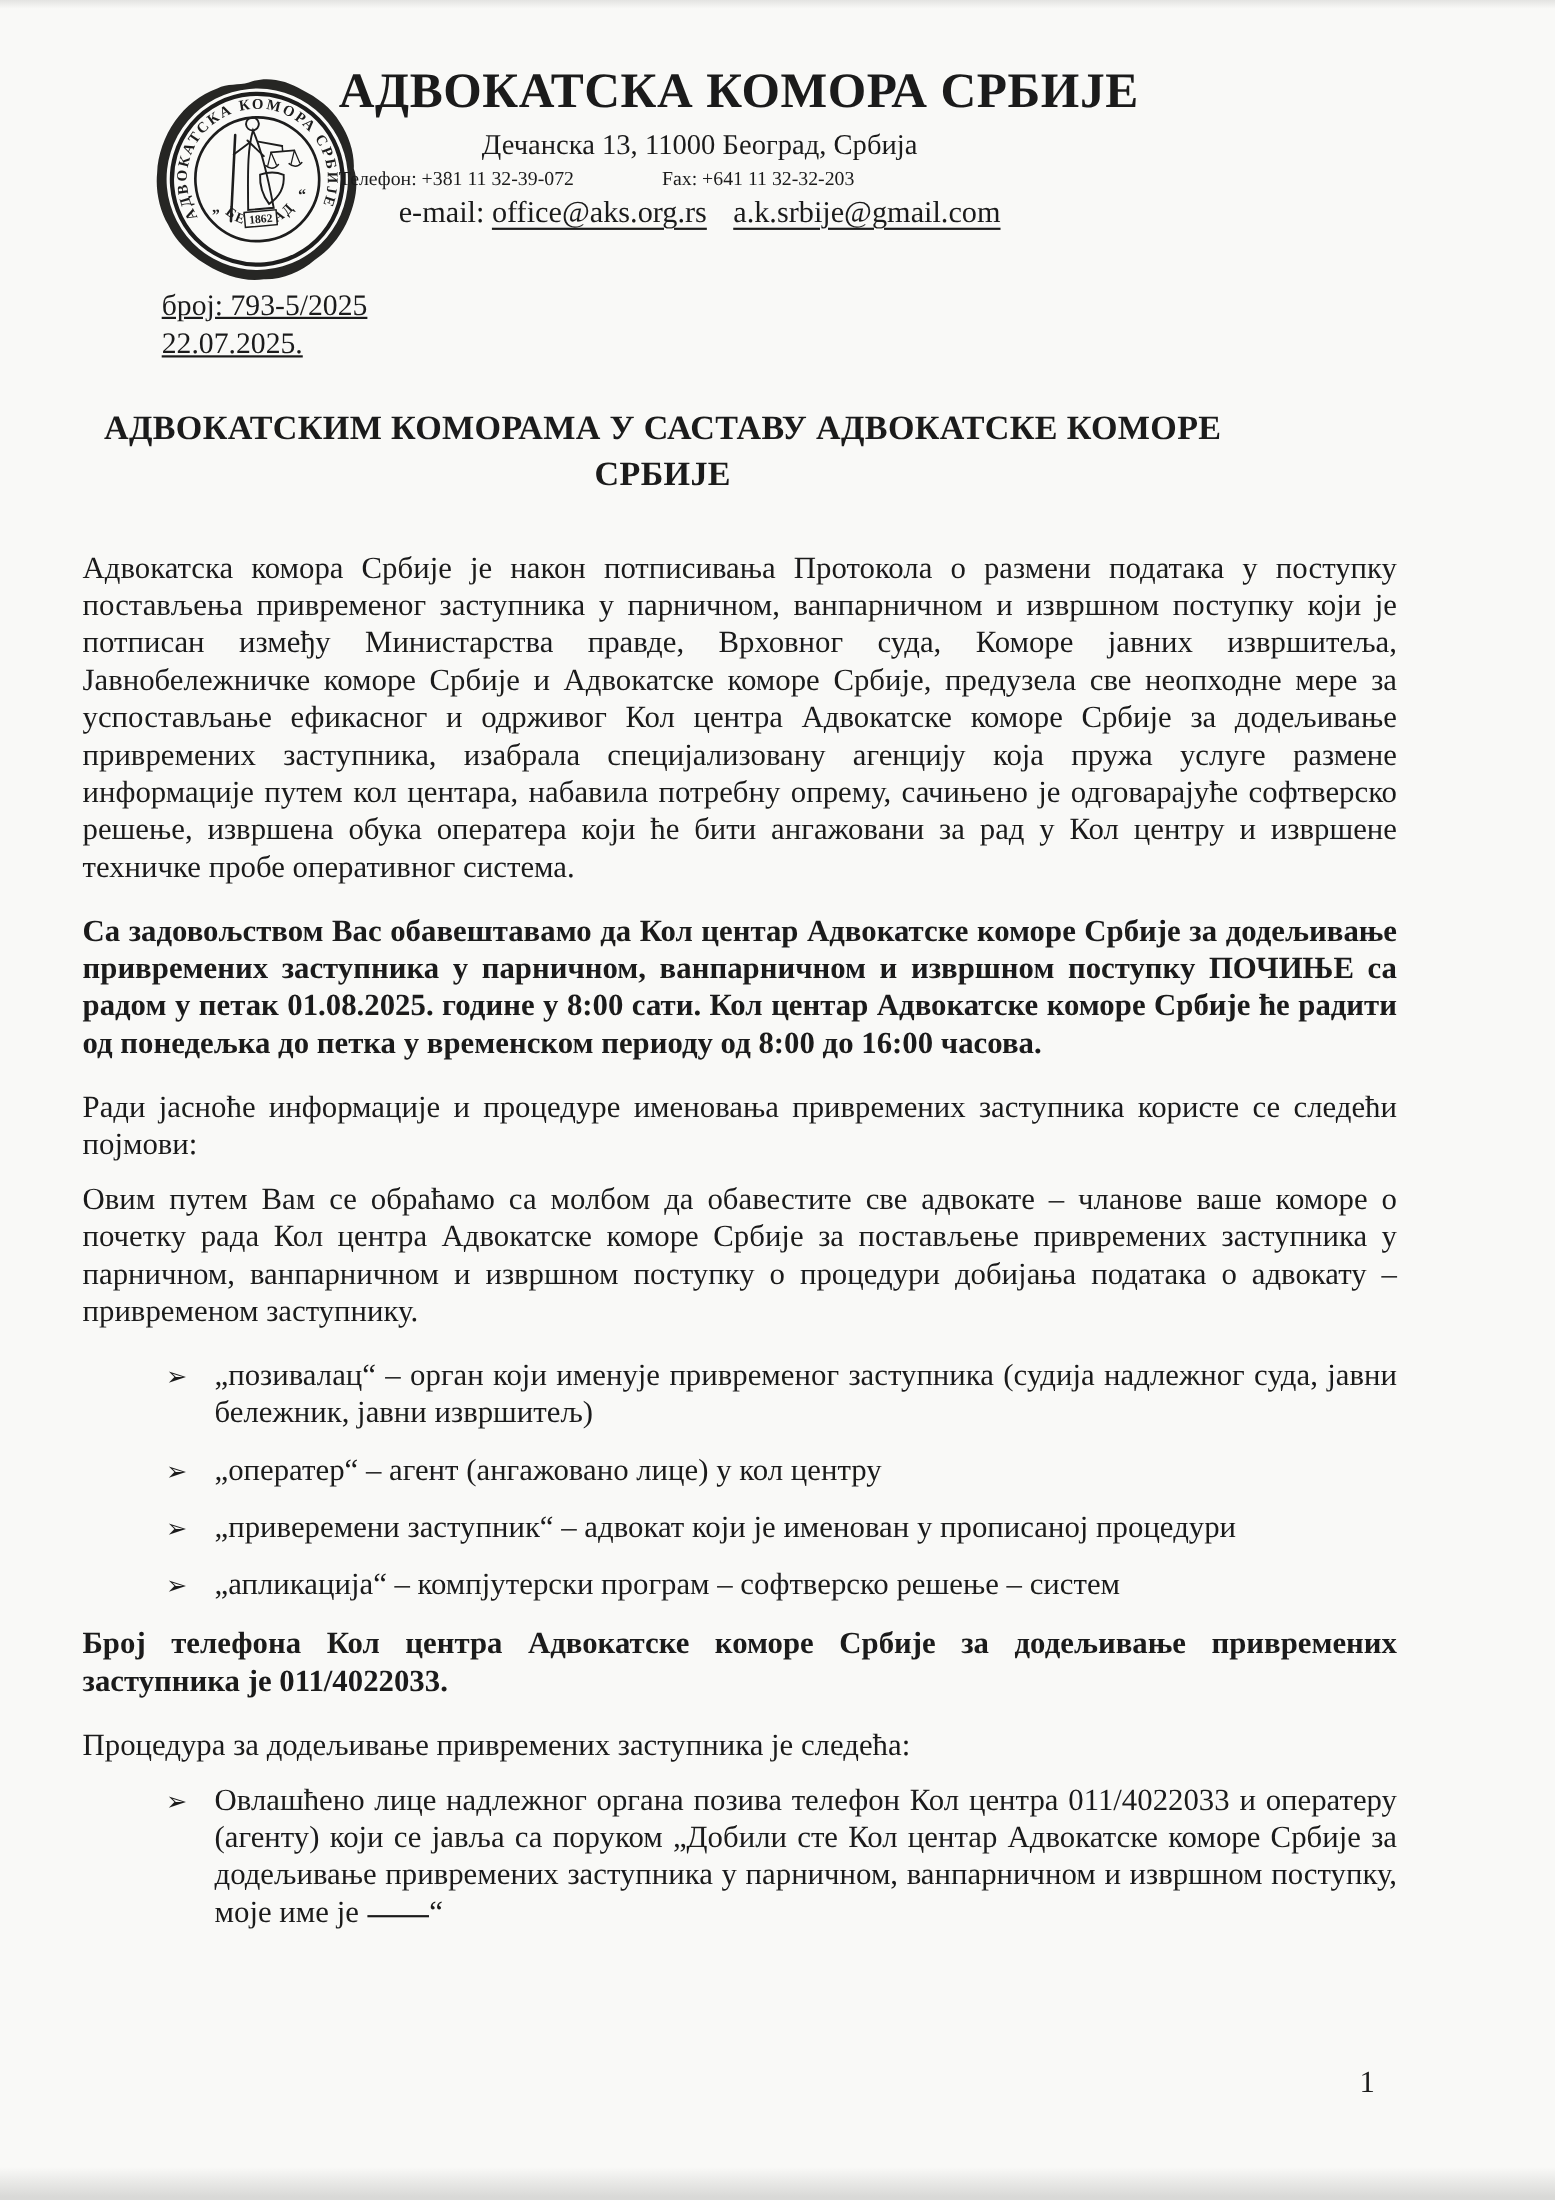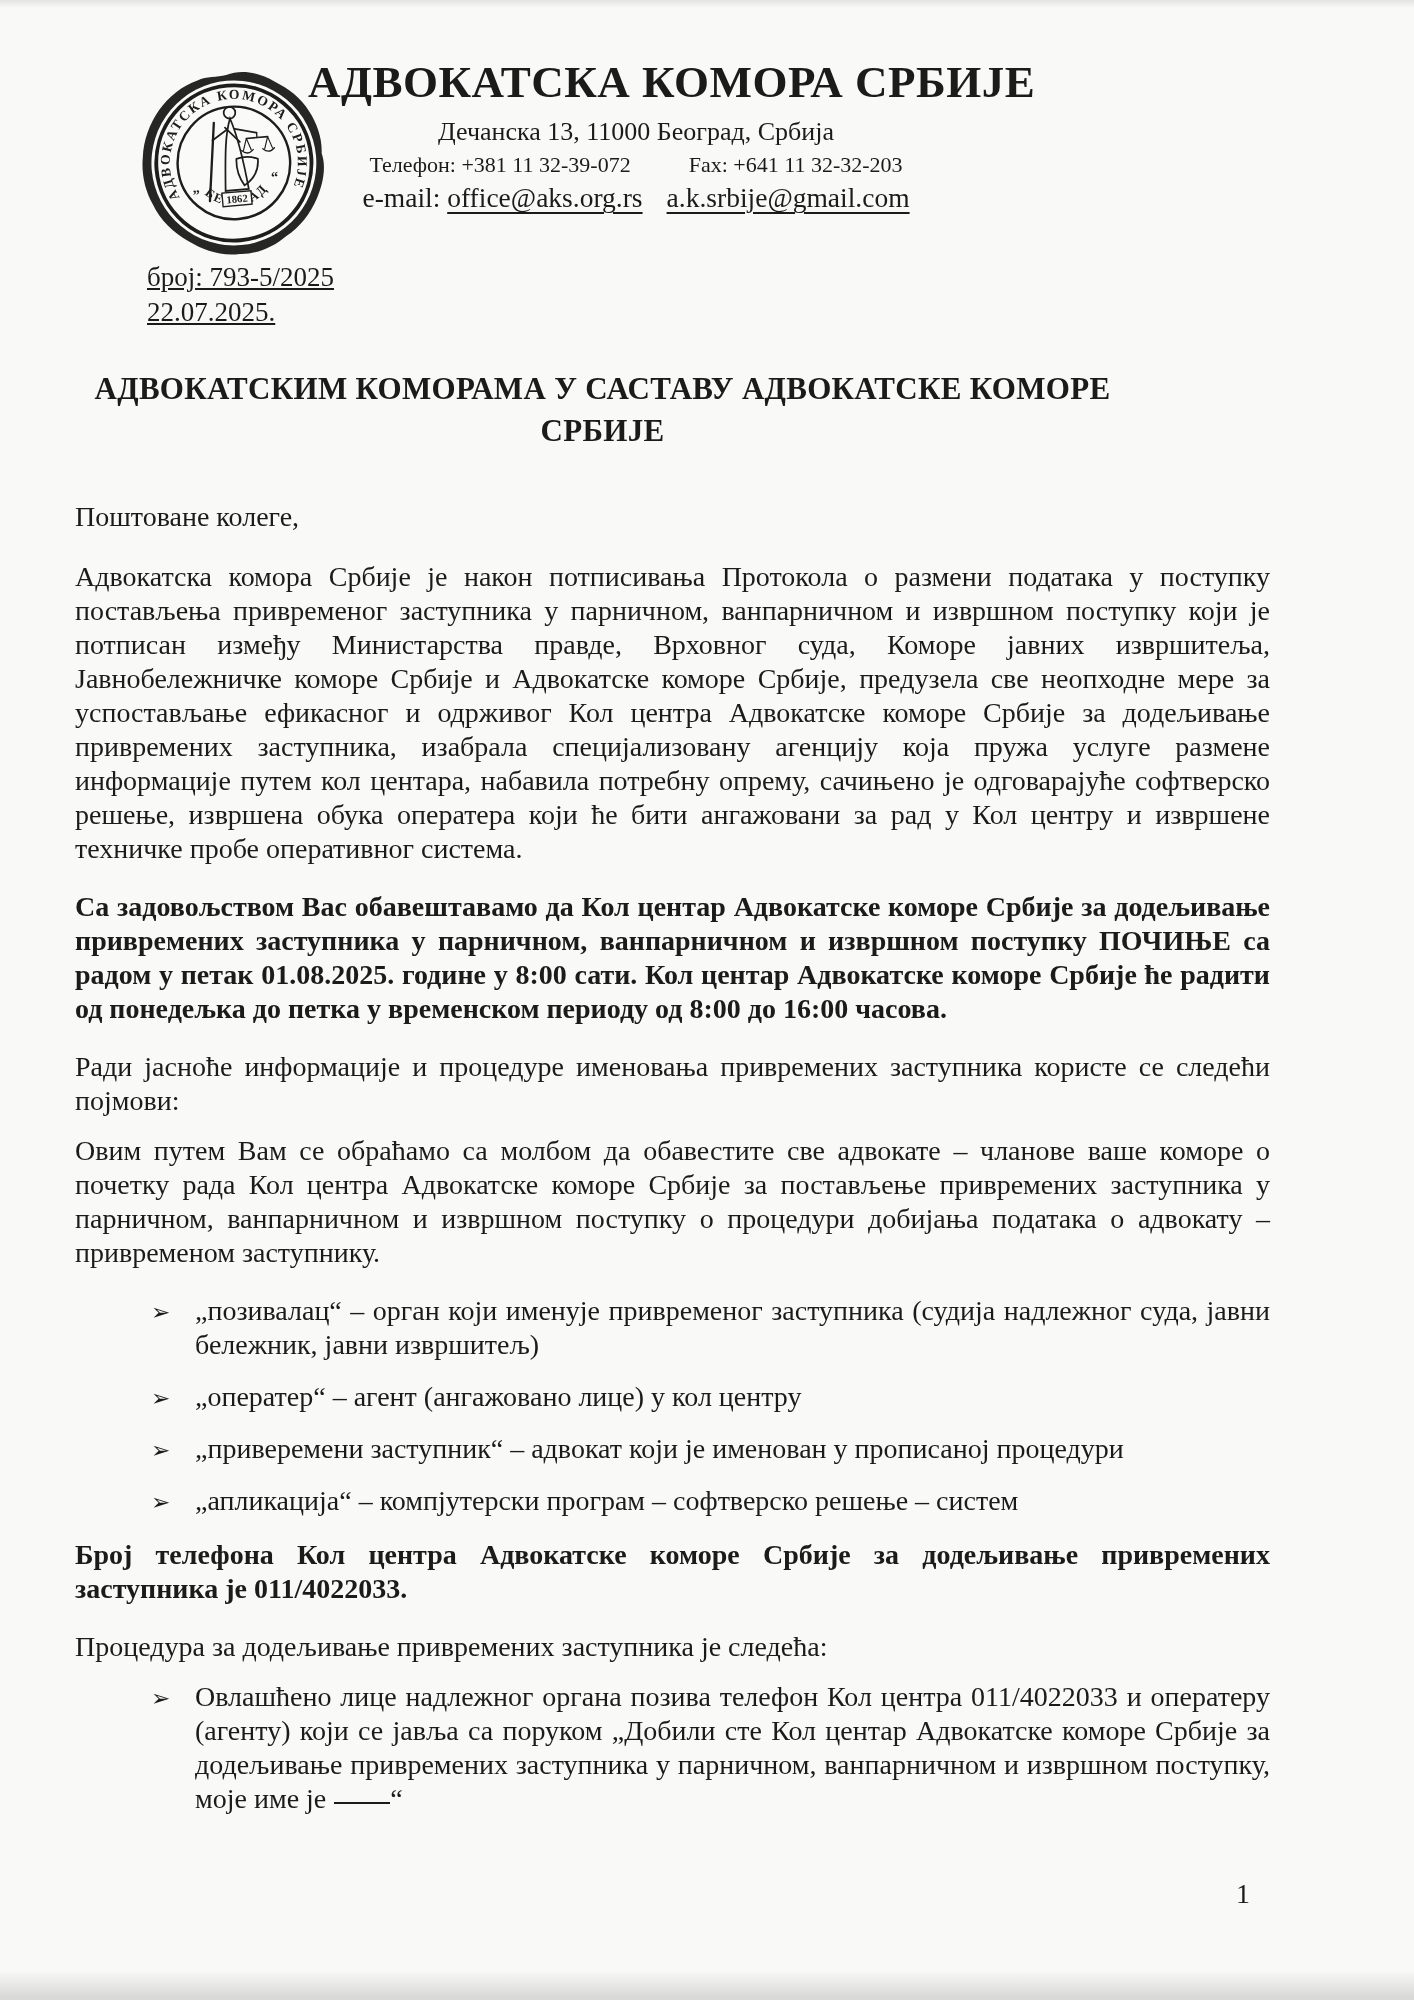--- a/index.html
+++ b/index.html
@@ -18,21 +18,21 @@
   .scan-top{
     position:absolute;left:0;top:0;width:100%;height:8px;
     background:linear-gradient(180deg,#e3e3e1 0%, rgba(227,227,225,0) 100%);
   }
   
   .header{position:relative;height:368px;}
   .seal{position:absolute;left:136px;top:64px;width:194px;height:200px;transform:rotate(-5deg);}
   .masthead{position:absolute;left:308px;top:58px;width:656px;text-align:center;}
   .org-name{font-size:45px;font-weight:700;letter-spacing:.5px;white-space:nowrap;line-height:1.1;}
   .addr{font-size:26px;margin-top:8px;line-height:1.2;}
-  .contact-row{display:flex;justify-content:center;gap:58px;font-size:22px;margin-top:4px;line-height:1.25;}
+  .contact-row{display:flex;justify-content:flex-start;gap:80px;font-size:18px;margin-top:4px;line-height:1.25;}
   .email-row{display:flex;justify-content:center;gap:24px;font-size:27.5px;margin-top:3px;line-height:1.25;}
   .email-link{text-decoration:underline;text-underline-offset:5px;text-decoration-thickness:1.5px;color:inherit;}
   .refblock{position:absolute;left:147px;top:260px;font-size:27px;line-height:35px;text-decoration:underline;}
   
   .content{margin:0 144px 0 75px;}
   .doc-heading{
     font-size:31px;font-weight:700;text-align:center;line-height:42px;
     margin:0 140px 48px 0;letter-spacing:.3px;
   }
   .salutation{font-size:28px;margin:0 0 26px;line-height:34px;}
@@ -109,21 +109,20 @@
     <div class="refblock">
       <div>број: 793-5/2025</div>
       <div>22.07.2025.</div>
     </div>
   </div>
 
   <div class="content">
 
     <div class="doc-heading">АДВОКАТСКИМ КОМОРАМА У САСТАВУ АДВОКАТСКЕ КОМОРЕ СРБИЈЕ</div>
 
-    <div class="salutation">Поштоване колеге,</div>
 
     <p class="p">Адвокатска комора Србије је након потписивања Протокола о размени података у поступку постављења привременог заступника у парничном, ванпарничном и извршном поступку који је потписан између Министарства правде, Врховног суда, Коморе јавних извршитеља, Јавнобележничке коморе Србије и Адвокатске коморе Србије, предузела све неопходне мере за успостављање ефикасног и одрживог Кол центра Адвокатске коморе Србије за додељивање привремених заступника, изабрала специјализовану агенцију која пружа услуге размене информације путем кол центара, набавила потребну опрему, сачињено је одговарајуће софтверско решење, извршена обука оператера који ће бити ангажовани за рад у Кол центру и извршене техничке пробе оперативног система.</p>
 
     <p class="p bold">Са задовољством Вас обавештавамо да Кол центар Адвокатске коморе Србије за додељивање привремених заступника у парничном, ванпарничном и извршном поступку ПОЧИЊЕ са радом у петак 01.08.2025. године у 8:00 сати. Кол центар Адвокатске коморе Србије ће радити од понедељка до петка у временском периоду од 8:00 до 16:00 часова.</p>
 
     <p class="p tight">Ради јасноће информације и процедуре именовања привремених заступника користе се следећи појмови:</p>
 
     <p class="p">Овим путем Вам се обраћамо са молбом да обавестите све адвокате – чланове ваше коморе о почетку рада Кол центра Адвокатске коморе Србије за постављење привремених заступника у парничном, ванпарничном и извршном поступку о процедури добијања података о адвокату – привременом заступнику.</p>
 
     <ul class="terms">

